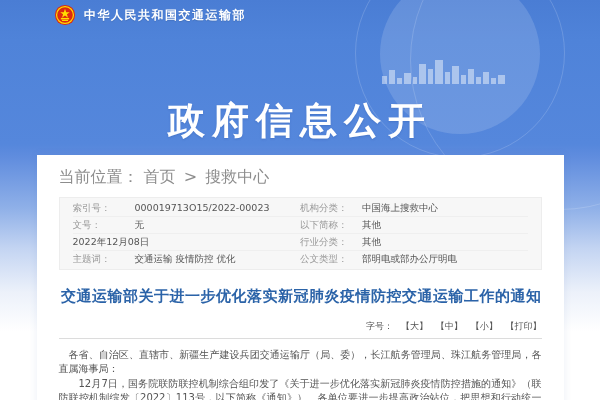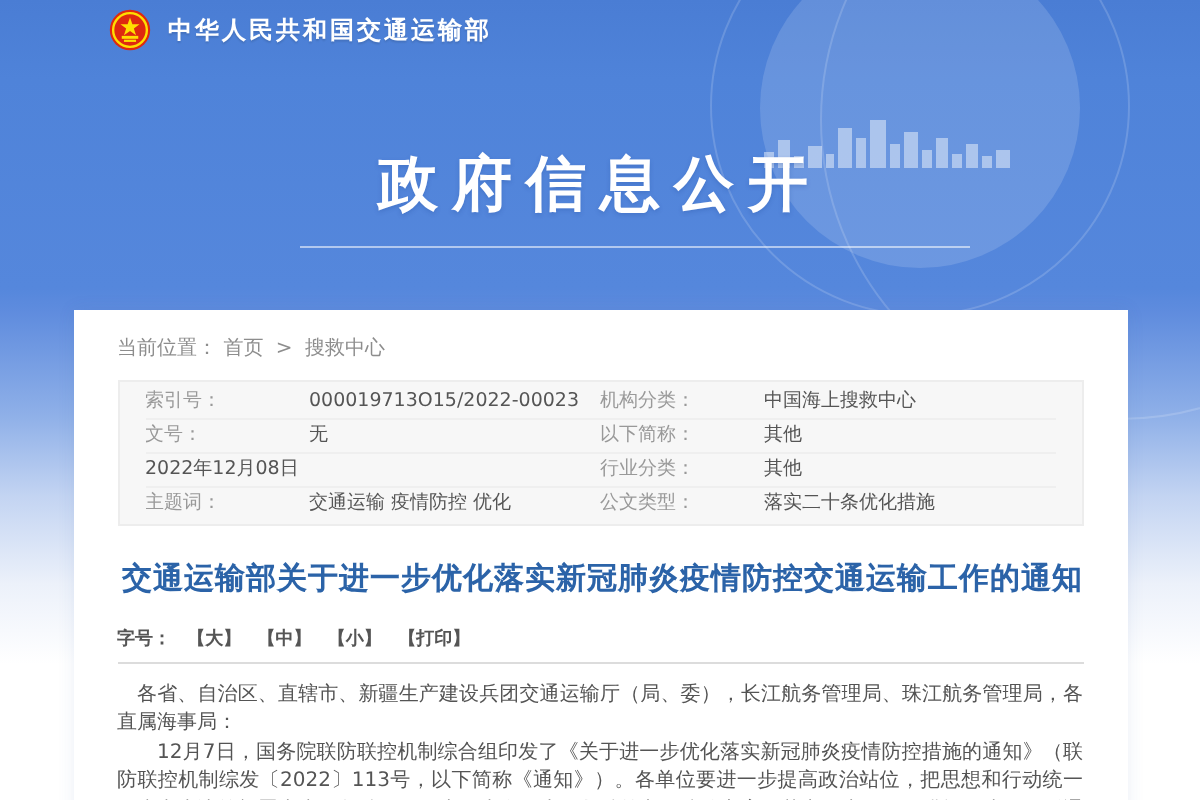--- a/index.html
+++ b/index.html
@@ -33,57 +33,57 @@
   }
   .deco-ring1, .deco-ring2 {
     position: absolute; border-radius: 50%;
     border: 1px solid rgba(255,255,255,0.16);
   }
   .deco-ring1 { width: 210px; height: 210px; left: 355px; top: -82px; }
   .deco-ring2 { width: 300px; height: 300px; right: -110px; top: -120px; }
   .skyline { position: absolute; left: 382px; top: 30px; }
   .banner-title-wrap { position: absolute; top: 42px; left: 0; width: 100%; text-align: center; }
   .banner-title {
-    color: #ffffff; font-size: 30px; font-weight: bold;
-    letter-spacing: 7px; text-shadow: 0 1px 2px rgba(30,70,150,0.25);
+    color: #ffffff; font-size: 37px; font-weight: bold;
+    letter-spacing: 7px; text-shadow: 0 1px 2px rgba(30,70,150,0.25); margin-top: 24px;
   }
   .banner-underline {
     margin: 10px 0 0 150px; width: 335px; height: 1px;
     background: rgba(255,255,255,0.55);
   }
 
   
   .card {
     position: relative; z-index: 4;
     width: 527px; margin: 0 auto; background: #ffffff;
     min-height: 245px; padding: 9px 22px 14px 22px;
     box-shadow: 0 0 8px rgba(60,100,170,0.10);
   }
-  .breadcrumb { font-size: 10px; color: #8d8d8d; margin: 3px 0 9px 0; }
+  .breadcrumb { font-size: 16px; color: #8d8d8d; margin: 3px 0 9px 0; }
   .breadcrumb a { color: #8d8d8d; text-decoration: none; cursor: pointer; }
   .crumb-sep { margin: 0 3px; }
 
   .meta-panel {
     background: #f7f7f7; border: 1px solid #ededed;
     padding: 2px 13px; font-size: 9.5px;
   }
   .meta-row { display: flex; line-height: 16px; border-bottom: 1px solid #efefef; }
   .meta-row:last-child { border-bottom: none; }
-  .meta-cell { width: 50%; display: flex; white-space: nowrap; overflow: hidden; gap: 20px; }
+  .meta-cell { width: 50%; display: flex; white-space: nowrap; overflow: hidden; }
   .meta-label { color: #999999; width: 62px; flex: 0 0 auto; }
   .meta-value { color: #555555; }
 
   .doc-title {
     margin-top: 17px; text-align: right; color: #2b63a8;
     font-size: 15px; font-weight: bold; letter-spacing: 0.5px; line-height: 1.3;
   }
 
   .font-controls {
-    margin-top: 13px; text-align: left;
-    font-size: 9px; color: #555555; font-weight: bold;
+    margin-top: 13px; text-align: right;
+    font-size: 9px; color: #555555;
   }
   .font-controls .ctrl { margin-left: 5px; cursor: pointer; }
   .divider { border: none; border-top: 1px solid #dcdcdc; margin-top: 5px; }
 
   .doc-body {
     margin-top: 9px; font-size: 10px; color: #545454;
     line-height: 14.5px; text-align: justify;
   }
   .doc-body .salutation { text-indent: 1em; }
   .doc-body .para { text-indent: 2em; }
@@ -171,21 +171,21 @@
         <span class="meta-value">其他</span>
       </div>
     </div>
     <div class="meta-row">
       <div class="meta-cell">
         <span class="meta-label">主题词：</span>
         <span class="meta-value">交通运输 疫情防控 优化</span>
       </div>
       <div class="meta-cell">
         <span class="meta-label">公文类型：</span>
-        <span class="meta-value">落实二十条优化措施</span>
+        <span class="meta-value">部明电或部办公厅明电</span>
       </div>
     </div>
   </div>
 
   <h1 class="doc-title">交通运输部关于进一步优化落实新冠肺炎疫情防控交通运输工作的通知</h1>
 
   <div class="font-controls">
     <span>字号：</span>
     <span class="ctrl">【大】</span>
     <span class="ctrl">【中】</span>

